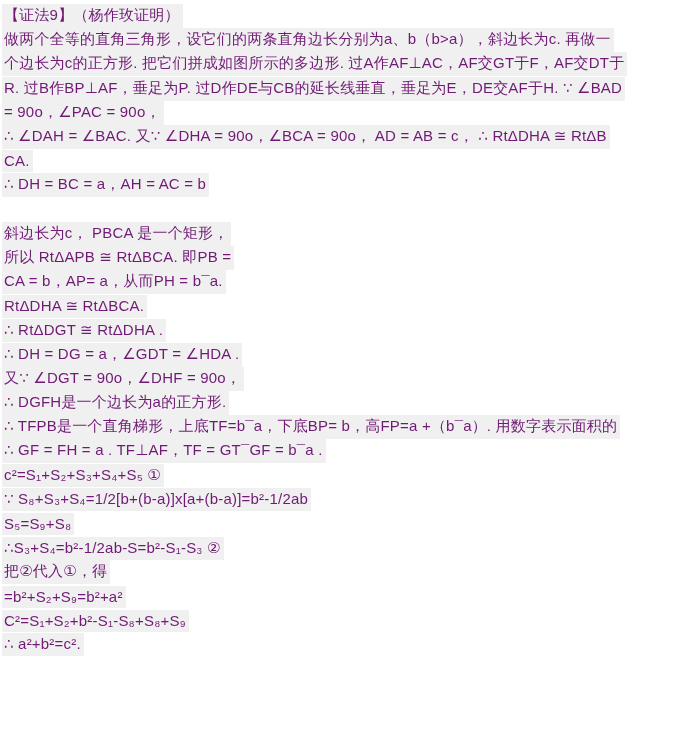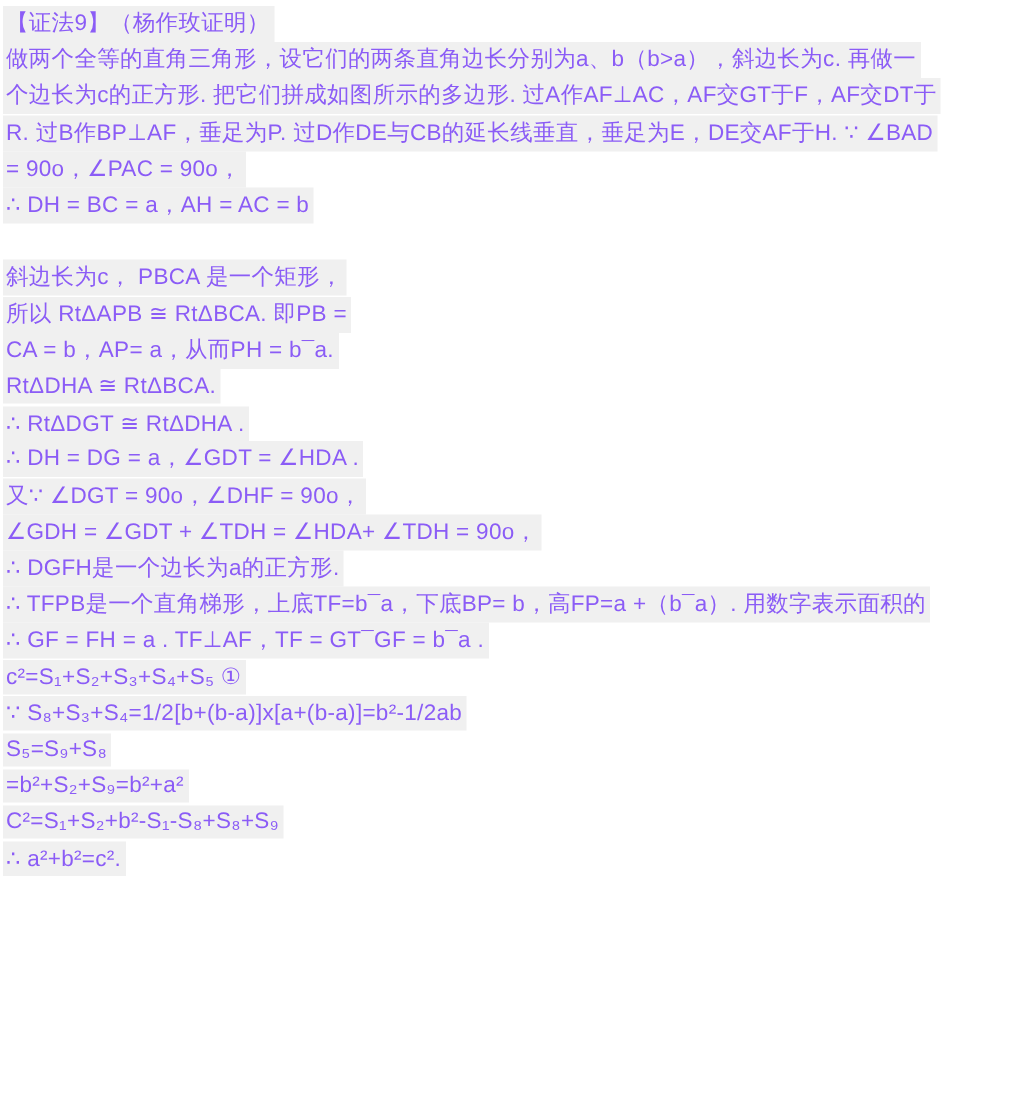--- a/index.html
+++ b/index.html
@@ -8,21 +8,21 @@
     background: #ffffff;
     width: 677px;
   }
   .doc {
     box-sizing: border-box;
     width: 677px;
     height: 730px;
     padding: 4px 6px 0 2px;
     font-family: "Liberation Sans", "DejaVu Sans", sans-serif;
     font-size: 15px;
-    color: #8b5cf6;
+    color: #701a75;
     overflow: hidden;
   }
   .line {
     height: 24.2px;
     display: flex;
     align-items: center;
     white-space: pre;
   }
   .hl {
     background: #f0f0f0;
@@ -34,32 +34,35 @@
 </style>
 </head>
 <body>
 
 <div class="doc">
   <div class="line"><span class="hl">【证法9】（杨作玫证明）</span></div>
   <div class="line"><span class="hl">做两个全等的直角三角形，设它们的两条直角边长分别为a、b（b&gt;a），斜边长为c. 再做一</span></div>
   <div class="line"><span class="hl">个边长为c的正方形. 把它们拼成如图所示的多边形. 过A作AF⊥AC，AF交GT于F，AF交DT于</span></div>
   <div class="line"><span class="hl">R. 过B作BP⊥AF，垂足为P. 过D作DE与CB的延长线垂直，垂足为E，DE交AF于H. ∵ ∠BAD</span></div>
   <div class="line"><span class="hl">= 90o，∠PAC = 90o，</span></div>
+  <div class="line"><span class="hl">∴ ∠DAH = ∠BAC. 又∵ ∠DHA = 90o，∠BCA = 90o， AD = AB = c， ∴ RtΔDHA ≅ RtΔB</span></div>
+  <div class="line"><span class="hl">CA.</span></div>
   <div class="line"><span class="hl">∴ DH = BC = a，AH = AC = b</span></div>
   <div class="line blank"></div>
   <div class="line"><span class="hl">斜边长为c， PBCA 是一个矩形，</span></div>
   <div class="line"><span class="hl">所以 RtΔAPB ≅ RtΔBCA. 即PB =</span></div>
   <div class="line"><span class="hl">CA = b，AP= a，从而PH = b¯a.</span></div>
   <div class="line"><span class="hl">RtΔDHA ≅ RtΔBCA.</span></div>
   <div class="line"><span class="hl">∴ RtΔDGT ≅ RtΔDHA .</span></div>
   <div class="line"><span class="hl">∴ DH = DG = a，∠GDT = ∠HDA .</span></div>
   <div class="line"><span class="hl">又∵ ∠DGT = 90o，∠DHF = 90o，</span></div>
-  <div class="line"><span class="hl">∠GDH = ∠GDT + ∠TDH = ∠HDA+ ∠TDH = 90o，</span></div>
   <div class="line"><span class="hl">∴ DGFH是一个边长为a的正方形.</span></div>
   <div class="line"><span class="hl">∴ TFPB是一个直角梯形，上底TF=b¯a，下底BP= b，高FP=a +（b¯a）. 用数字表示面积的</span></div>
   <div class="line"><span class="hl">∴ GF = FH = a . TF⊥AF，TF = GT¯GF = b¯a .</span></div>
   <div class="line"><span class="hl">c²=S₁+S₂+S₃+S₄+S₅ ①</span></div>
   <div class="line"><span class="hl">∵ S₈+S₃+S₄=1/2[b+(b-a)]x[a+(b-a)]=b²-1/2ab</span></div>
   <div class="line"><span class="hl">S₅=S₉+S₈</span></div>
+  <div class="line"><span class="hl">∴S₃+S₄=b²-1/2ab-S=b²-S₁-S₃ ②</span></div>
+  <div class="line"><span class="hl">把②代入①，得</span></div>
   <div class="line"><span class="hl">=b²+S₂+S₉=b²+a²</span></div>
   <div class="line"><span class="hl">C²=S₁+S₂+b²-S₁-S₈+S₈+S₉</span></div>
   <div class="line"><span class="hl">∴ a²+b²=c².</span></div>
 </div>
 
 </body></html>

